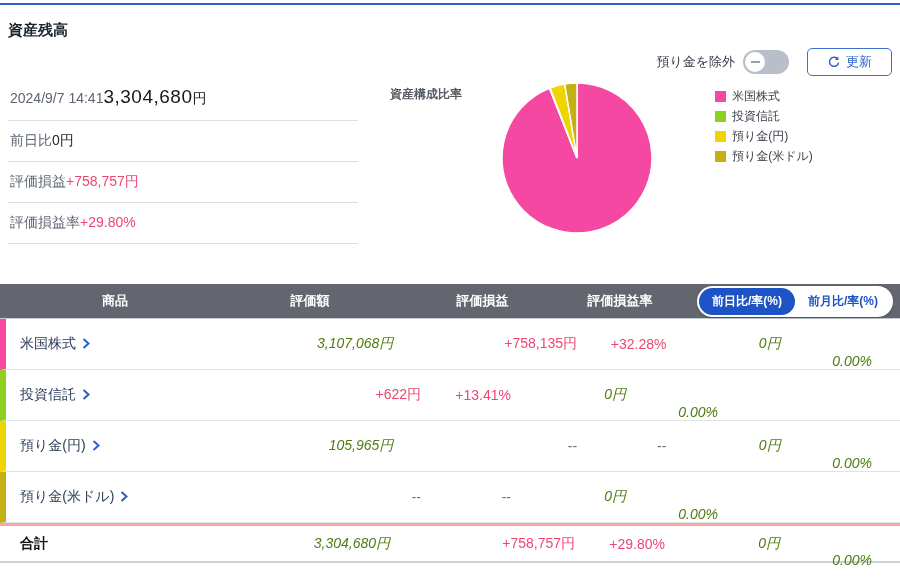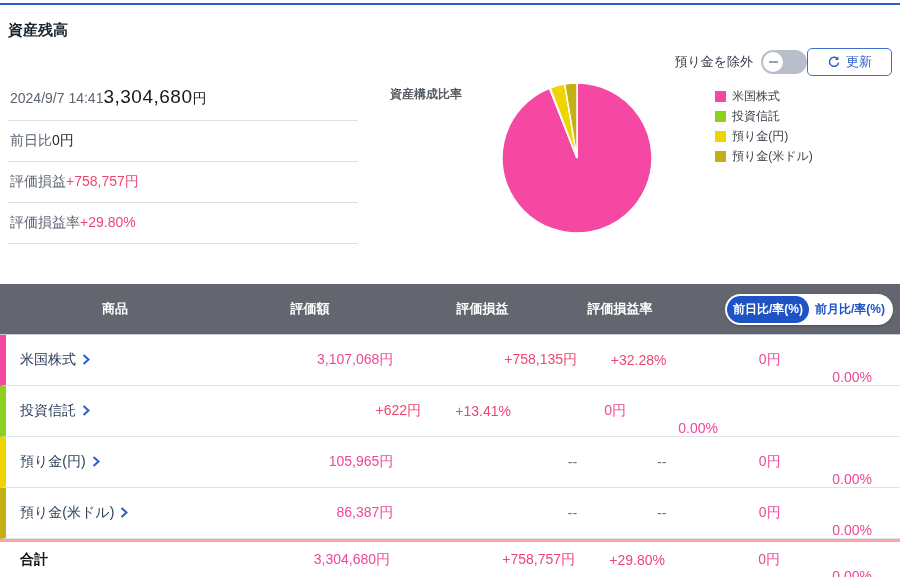--- a/index.html
+++ b/index.html
@@ -4,21 +4,21 @@
 <style>
   * { margin:0; padding:0; box-sizing:border-box; }
   html,body { width:900px; height:577px; background:#ffffff; overflow:hidden;
     font-family:"Liberation Sans","DejaVu Sans",sans-serif; color:#1f2630; }
 
   .top-line { height:2px; background:#2a63c4; margin-top:3px; }
 
   .page-title { margin:16px 0 0 8px; font-size:15px; font-weight:bold; color:#1b2431; }
 
   
-  .controls { position:absolute; top:48px; right:8px; display:flex; align-items:center; }
+  .controls { position:absolute; top:48px; right:8px; display:flex; align-items:center; gap:18px; }
   .toggle-wrap { display:flex; align-items:center; gap:8px; }
   .toggle-label { font-size:13px; color:#333a45; }
   .switch { position:relative; width:46px; height:24px; border-radius:12px; background:#b8bfca; cursor:pointer; }
   .knob { position:absolute; left:2px; top:2px; width:20px; height:20px; border-radius:50%; background:#ffffff;
     display:flex; align-items:center; justify-content:center; }
   .knob-dash { width:9px; height:2px; background:#9aa2ad; }
   .refresh-btn { display:flex; align-items:center; gap:5px; background:#ffffff; border:1px solid #3f6fd1;
     border-radius:5px; padding:4px 19px; color:#2a5fc9; font-size:13px; cursor:pointer; }
 
   
@@ -36,45 +36,45 @@
   .chart-section { flex:1; position:relative; }
   .chart-title { position:absolute; left:32px; top:6px; font-size:12px; font-weight:bold; color:#555b63; }
   .pie-box { position:absolute; left:139px; top:-2px; width:160px; height:160px; }
   .legend { position:absolute; left:357px; top:8px; }
   .legend-item { display:flex; align-items:center; gap:6px; margin-bottom:3px; }
   .legend-swatch { width:11px; height:11px; display:inline-block; }
   .legend-label { font-size:12px; color:#3b4049; }
 
   
   .asset-table { margin-top:24px; width:900px; }
-  .t-header { display:flex; align-items:center; height:50px; background:#63666e; color:#ffffff;
+  .t-header { display:flex; align-items:center; height:34px; background:#63666e; color:#ffffff;
     font-size:13px; font-weight:bold; }
   .t-row { display:flex; align-items:center; height:51px; border-bottom:1px solid #e0e3e8;
     border-left:6px solid transparent; font-size:14px; }
   .t-rows { border-top:1px solid #c6ccd4; }
   .t-total { display:flex; align-items:center; height:40px; border-top:3px solid #fca5a5;
     border-bottom:2px solid #ced3d9; font-size:14px; }
   .c1 { width:230px; padding-left:14px; display:flex; align-items:center; gap:6px; }
   .hc1 { width:230px; text-align:center; }
   .c2 { width:160px; text-align:right; }
   .c3 { width:185px; text-align:right; }
   .c4 { width:90px;  text-align:right; }
   .c5 { width:115px; text-align:right; }
   .c6 { width:120px; text-align:right; padding-right:28px;margin-top:33px; }
   .product-link { color:#2c3d58; cursor:pointer; display:flex; align-items:center; gap:6px; }
   .chev { display:inline-block; }
-  .val { color:#ec4899; }
+  .val { color:#4d7c0f;font-style:italic; }
   .pink { color:#ee4672; }
   .muted { color:#6d737c; }
   .total-label { font-weight:bold; color:#111418; }
 
   
   .pill { margin-left:auto; margin-right:7px; background:#ffffff; border-radius:16px; padding:2px;
     display:flex; box-shadow:0 1px 2px rgba(0,0,0,0.25); }
-  .pill-seg { border:none; background:transparent; border-radius:14px; padding:5px 6px;
+  .pill-seg { border:none; background:transparent; border-radius:14px; padding:5px 13px;
     font-size:12px; font-weight:bold; color:#1d53c5; cursor:pointer; white-space:nowrap; }
   .pill-seg.selected { background:#1d53c5; color:#ffffff; }
 </style>
 </head>
 <body>
 
 <div class="top-line"></div>
 
 <h1 class="page-title">資産残高</h1>
 
@@ -210,21 +210,20 @@
     </div>
     <div class="t-row" style="border-left-color: rgb(196, 176, 21);">
       <div class="c1">
           <span class="product-link">
             <span>預り金(米ドル)</span>
             <span class="chev"><svg width="8" height="11" viewBox="0 0 8 11">
                 <polyline points="1.5,1 6.5,5.5 1.5,10" fill="none" stroke="#2a5fc9" stroke-width="2"></polyline>
               </svg></span>
           </span>
         </div>
-      <div class="c2 val">86,387円</div>
       <div class="c3 muted">--</div>
       <div class="c4 muted">--</div>
       <div class="c5 val">0円</div>
       <div class="c6 val">0.00%</div>
     </div>
   </div>
 
   <div class="t-total">
     <div class="c1" style="padding-left:20px;">
         <span class="total-label">合計</span>

